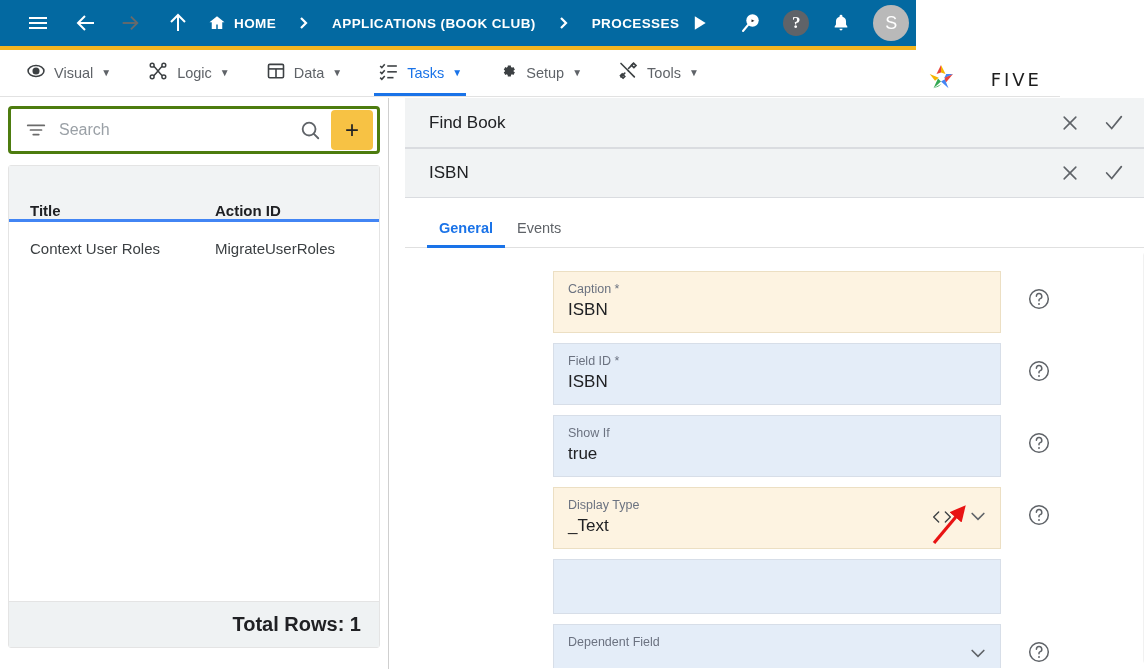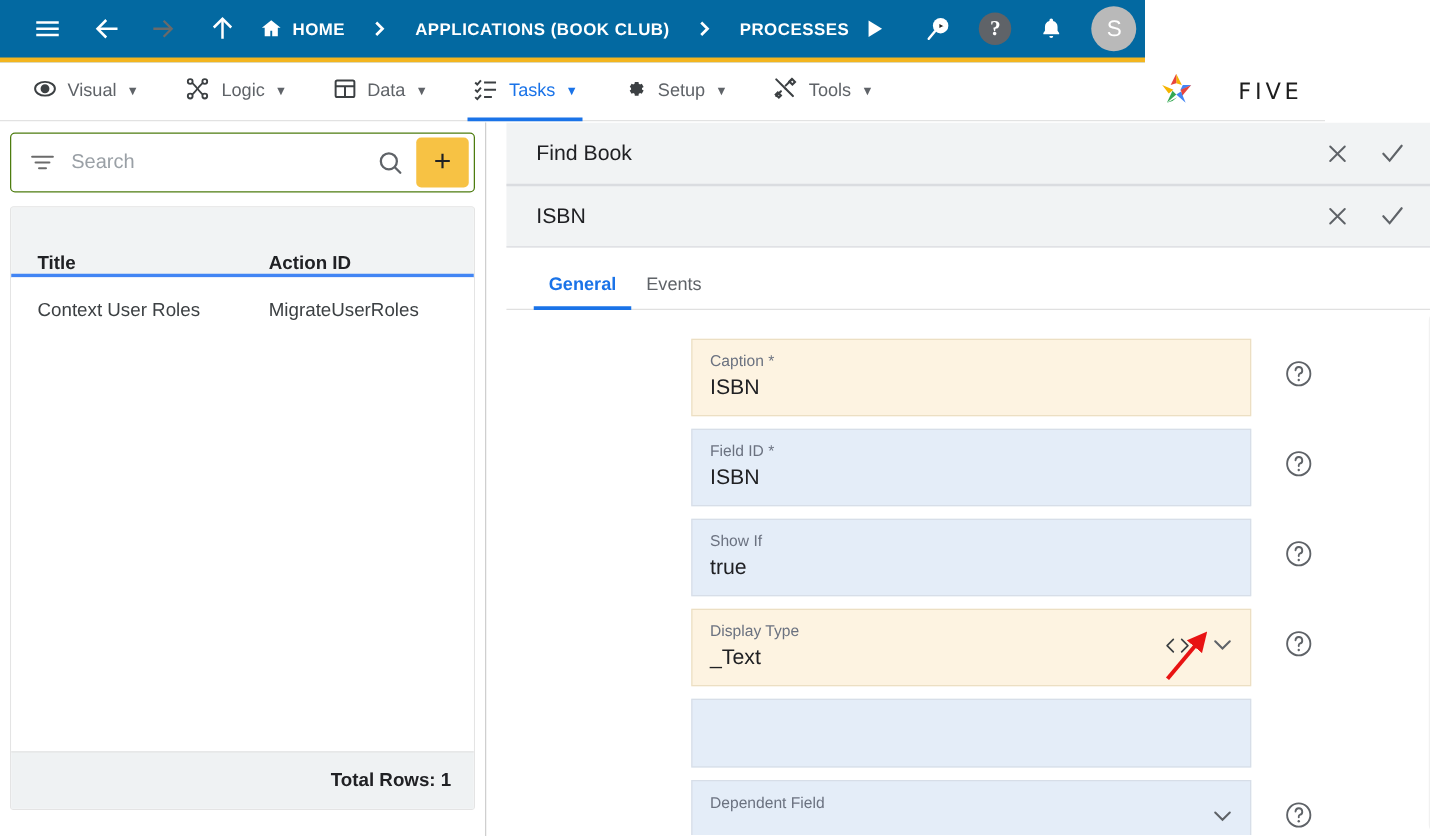--- a/index.html
+++ b/index.html
@@ -55,21 +55,21 @@
     display: flex; align-items: center; justify-content: center;
     font-size: 17px; font-weight: bold;
     font-family: "Liberation Serif", serif;
   }
 
   
   .menubar {
     position: absolute; top: 50px; left: 0;
     width: 1060px; height: 47px;
     background: #ffffff;
-    display: flex; align-items: center;
+    display: flex; align-items: flex-end;
     border-bottom: 1px solid #e2e2e2;
   }
   .menu-item {
     display: flex; align-items: center; gap: 8px;
     height: 47px; padding: 0 12px;
     color: #5f6368; font-size: 14.5px;
     position: relative; margin-right: 12px;
   }
   .menu-item:first-child { margin-left: 14px; }
   .menu-item .mlabel { font-size: 14.5px; }
@@ -92,21 +92,21 @@
 
   
   .sidebar {
     position: absolute; top: 98px; left: 0;
     width: 389px; height: 571px;
     background: #ffffff;
     border-right: 1px solid #cfcfcf;
   }
   .search-wrap {
     margin: 8px 8px 0 8px; height: 48px;
-    border: 1px solid #4d7c0f; border-radius: 4px;
+    border: 3px solid #4d7c0f; border-radius: 4px;
     display: flex; align-items: center; background: #fff;
   }
   .filter-ico { padding: 0 12px 0 14px; color: #6b6b6b; display: flex; }
   .search-input {
     flex: 1; border: none; outline: none;
     font-size: 16px; color: #3c4043;
     font-family: "Liberation Sans", sans-serif;
     background: transparent;
   }
   .search-input::placeholder { color: #9aa0a6; }
@@ -141,21 +141,21 @@
   .grid-row { display: flex; align-items: center; height: 53px; background: #fff; }
   .gr-cell { font-size: 15px; color: #3c4043; padding-left: 21px; }
   .gr-cell.c1 { width: 185px; }
   .gr-cell.c2 { flex: 1; }
   .grid-body { flex: 1; background: #ffffff; }
   .grid-foot {
     height: 46px; background: #eff2f3;
     border-top: 1px solid #e4e4e4;
     display: flex; align-items: center; justify-content: flex-end;
     padding-right: 18px;
-    font-size: 15px; font-weight: bold; color: #202124;
+    font-size: 20px; font-weight: bold; color: #202124;
   }
 
   
   .main {
     position: absolute; top: 98px; left: 405px;
     width: 754px; height: 571px;
     background: #ffffff;
     overflow: hidden;
   }
   .panel-head {

